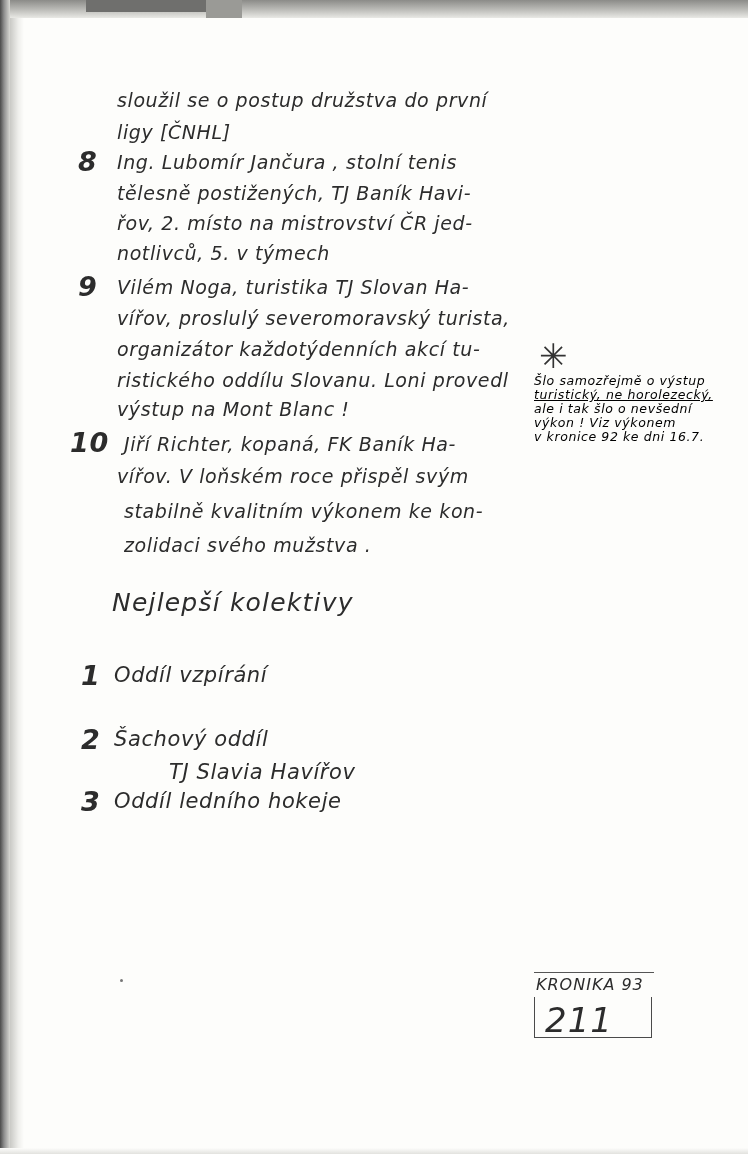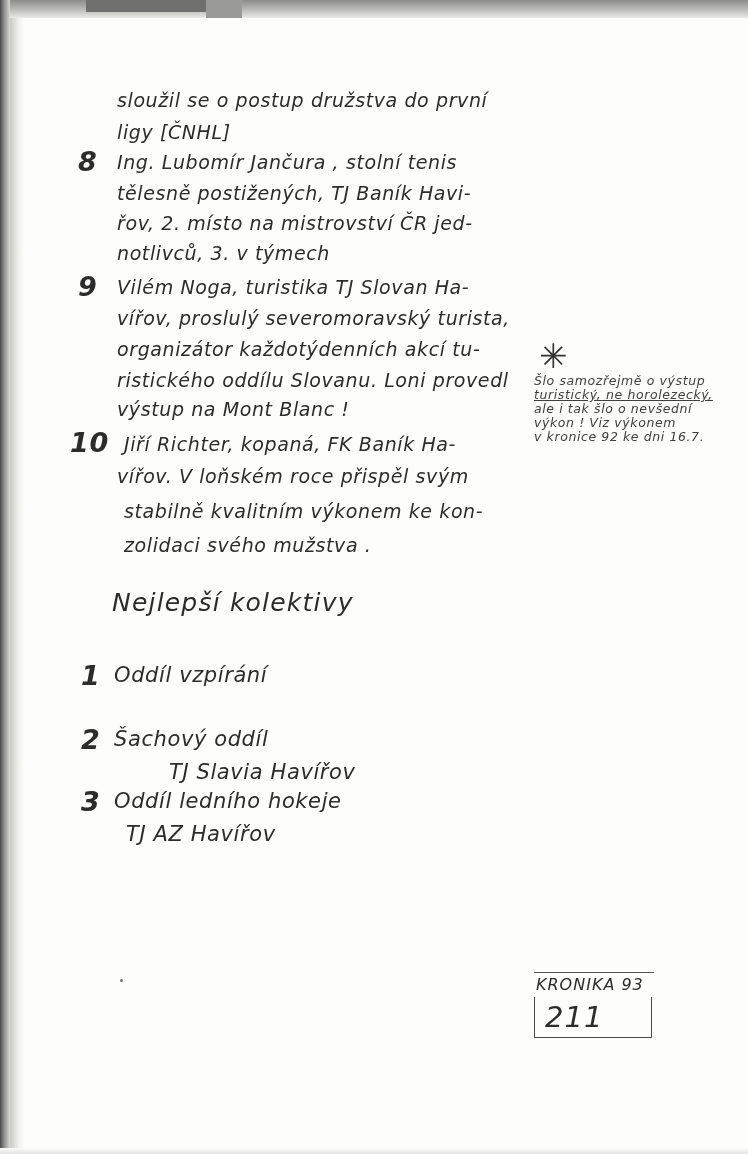--- a/index.html
+++ b/index.html
@@ -79,21 +79,21 @@
     letter-spacing: 1.2px;
   }
   .rank-item {
     font-size: 21px;
     font-style: italic;
   }
   .margin-note {
     font-size: 12.5px;
     line-height: 14px;
     font-style: italic;
-    color: #404040;
+    color: #000000;
     white-space: normal;
     width: 200px;
   }
   .star {
     position: absolute;
     font-size: 34px;
     color: #333;
     font-weight: normal;
   }
   
@@ -104,21 +104,21 @@
   }
   .stamp-label {
     position: absolute;
     font-size: 16px;
     font-style: italic;
     letter-spacing: 1px;
     color: #2c2c2c;
   }
   .stamp-number {
     position: absolute;
-    font-size: 29px;
+    font-size: 34px;
     font-style: italic;
     color: #2c2c2c;
     letter-spacing: 1px;
   }
   .hr-thin {
     position: absolute;
     background: #555;
     height: 1.2px;
   }
   .dot-mark {
@@ -140,21 +140,21 @@
   <div class="scan-left-shade"></div>
   <div class="scan-bottom-shade"></div>
 
   <div class="hw body-line" style="left:117px; top:90px;">sloužil se o postup družstva do první</div>
   <div class="hw body-line" style="left:117px; top:122px;">ligy [ČNHL]</div>
 
   <div class="hw num" style="left:78px; top:146px;">8</div>
   <div class="hw body-line" style="left:117px; top:152px;">Ing. Lubomír Jančura   , stolní tenis</div>
   <div class="hw body-line" style="left:117px; top:183px;">tělesně postižených, TJ Baník Havi-</div>
   <div class="hw body-line" style="left:117px; top:213px;">řov, 2. místo na mistrovství ČR jed-</div>
-  <div class="hw body-line" style="left:117px; top:243px;">notlivců, 3. v týmech</div>
+  <div class="hw body-line" style="left:117px; top:243px;">notlivců, 5. v týmech</div>
 
   <div class="hw num" style="left:78px; top:271px;">9</div>
   <div class="hw body-line" style="left:117px; top:277px;">Vilém Noga, turistika  TJ Slovan Ha-</div>
   <div class="hw body-line" style="left:117px; top:308px;">vířov, proslulý severomoravský turista,</div>
   <div class="hw body-line" style="left:117px; top:339px;">organizátor každotýdenních akcí tu-</div>
   <div class="hw body-line" style="left:117px; top:370px;">ristického oddílu Slovanu. Loni provedl</div>
   <div class="hw body-line" style="left:117px; top:399px;">výstup na Mont Blanc !</div>
 
   <div class="hw num" style="left:70px; top:427px;">10</div>
   <div class="hw body-line" style="left:124px; top:434px;">Jiří Richter, kopaná, FK Baník Ha-</div>
@@ -175,21 +175,20 @@
 
   <div class="hw num" style="left:81px; top:660px;">1</div>
   <div class="hw rank-item" style="left:114px; top:663px;">Oddíl vzpírání</div>
 
   <div class="hw num" style="left:81px; top:724px;">2</div>
   <div class="hw rank-item" style="left:114px; top:727px;">Šachový oddíl</div>
   <div class="hw rank-item" style="left:126px; top:760px;margin-left:43px;">TJ Slavia Havířov</div>
 
   <div class="hw num" style="left:81px; top:786px;">3</div>
   <div class="hw rank-item" style="left:114px; top:789px;">Oddíl ledního hokeje</div>
-  <div class="hw rank-item" style="left:126px; top:822px;">TJ AZ Havířov</div>
 
   <div class="dot-mark" style="left:120px; top:979px;"></div>
 
   <div class="hr-thin" style="left:534px; top:972px; width:120px;"></div>
   <div class="hw stamp-label" style="left:536px; top:975px;">KRONIKA 93</div>
   <div class="stamp" style="left:534px; top:997px; width:116px; height:40px;"></div>
   <div class="hw stamp-number" style="left:545px; top:1000px;">211</div>
 
 </div>
 

